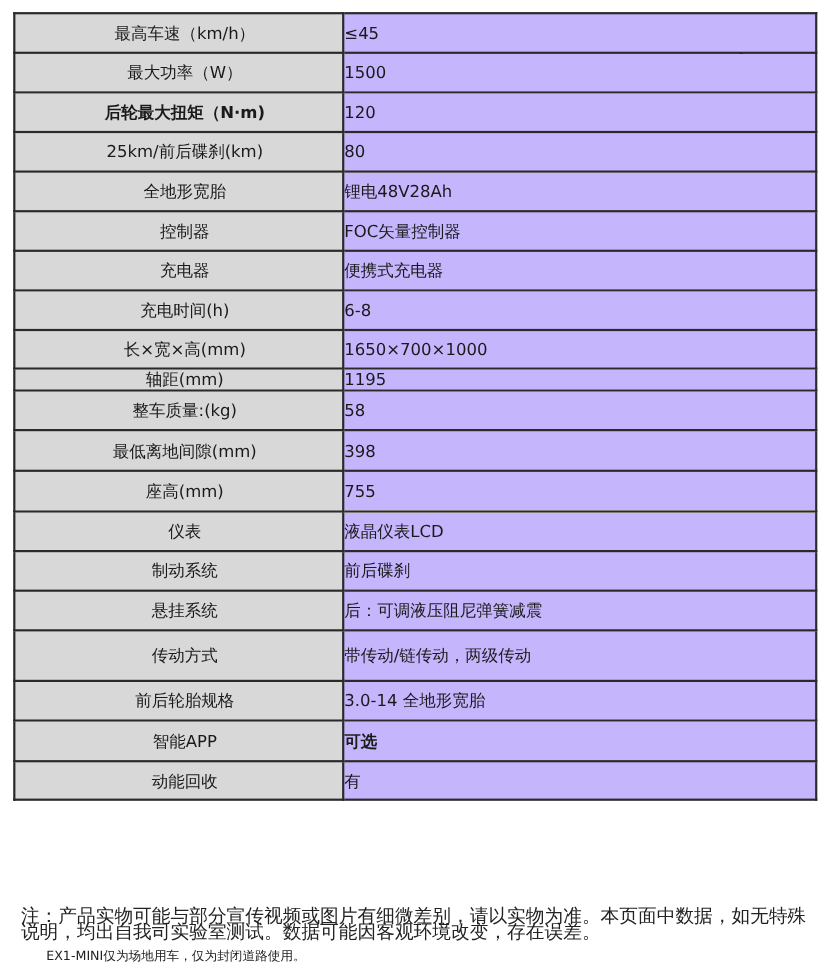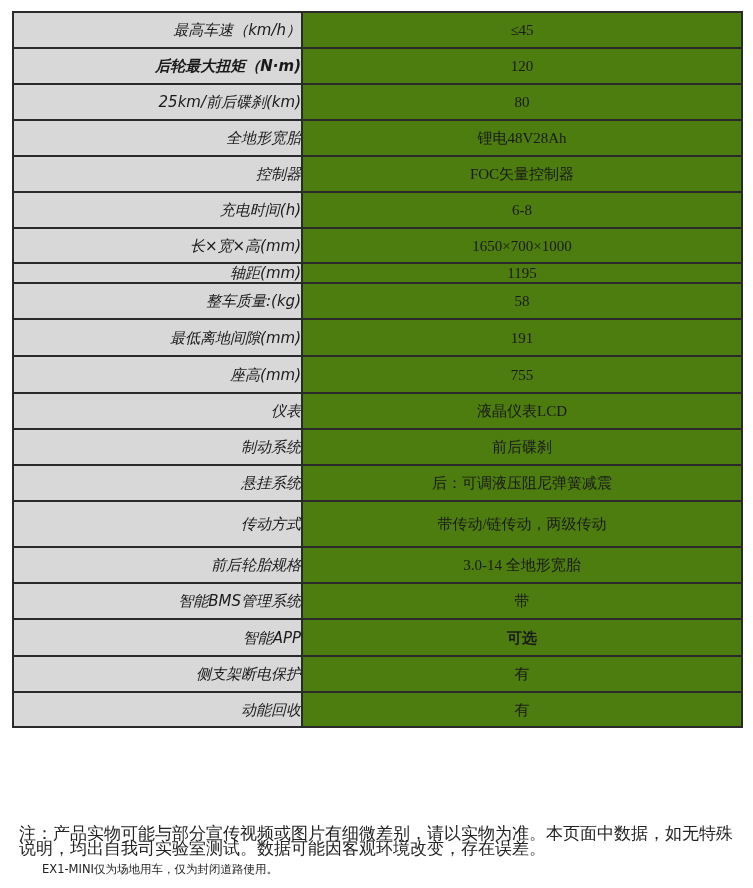--- a/index.html
+++ b/index.html
@@ -18,28 +18,25 @@
     border: 2px solid #2a2a2a;
     padding: 0;
     font-size: 15px;
     line-height: 18px;
     white-space: nowrap;
     overflow: hidden;
   }
   .spec-table td.label {
     width: 286px;
     background: #d8d8d8;
-    text-align: right;
-    padding-left: 1px;
-    font-style: italic;
+    text-align: center;
+    padding-left: 11px;
   }
   .spec-table td.value {
-    background: #4d7c0f;
-    text-align: center;
-    font-family: Liberation Serif, serif;
+    background: #c4b5fd;
   }
   .spec-table tr { height: 36px; }
   .spec-table tr.tall { height: 46px; }
 
   .logo {
     position: absolute; left: 640px; top: 12px; width: 103px; height: 65px;
   }
   .logo .it-box {
     position: absolute; left: 2px; top: 2px; width: 40px; height: 30px;
     background: #111;
@@ -86,54 +83,62 @@
   <div class="url">www.ithome.com</div>
 </div>
 
 <table class="spec-table">
   <tbody>
     <tr>
       <td class="label">最高车速（km/h）</td>
       <td class="value">≤45</td>
     </tr>
     <tr>
+      <td class="label">最大功率（W）</td>
+      <td class="value">1500</td>
+    </tr>
+    <tr>
       <td class="label" style="font-weight:bold;">后轮最大扭矩（N·m)</td>
       <td class="value">120</td>
     </tr>
     <tr>
       <td class="label">25km/前后碟刹(km)</td>
       <td class="value">80</td>
     </tr>
     <tr>
       <td class="label">全地形宽胎</td>
       <td class="value">锂电48V28Ah</td>
     </tr>
     <tr>
       <td class="label">控制器</td>
       <td class="value">FOC矢量控制器</td>
+    </tr>
+    <tr>
+      <td class="label">充电器</td>
+      <td class="value">便携式充电器</td>
     </tr>
     <tr>
       <td class="label">充电时间(h)</td>
       <td class="value">6-8</td>
     </tr>
     <tr style="height:35px;margin-top:48px;">
       <td class="label">长×宽×高(mm)</td>
       <td class="value">1650×700×1000</td>
     </tr>
     <tr style="height:18px;">
       <td class="label">轴距(mm)</td>
       <td class="value">1195</td>
     </tr>
     <tr>
       <td class="label">整车质量:(kg)</td>
       <td class="value">58</td>
     </tr>
     <tr style="height:37px;">
       <td class="label">最低离地间隙(mm)</td>
-      <td class="value">191</td>
+      <td class="value">398</td>
     </tr>
     <tr style="height:37px;">
       <td class="label">座高(mm)</td>
       <td class="value">755</td>
     </tr>
     <tr>
       <td class="label">仪表</td>
       <td class="value">液晶仪表LCD</td>
     </tr>
     <tr>
@@ -145,31 +150,23 @@
       <td class="value">后：可调液压阻尼弹簧减震</td>
     </tr>
     <tr class="tall">
       <td class="label">传动方式</td>
       <td class="value">带传动/链传动，两级传动</td>
     </tr>
     <tr>
       <td class="label">前后轮胎规格</td>
       <td class="value">3.0-14 全地形宽胎</td>
     </tr>
-    <tr>
-      <td class="label">智能BMS管理系统</td>
-      <td class="value">带</td>
-    </tr>
     <tr style="height:37px;">
       <td class="label">智能APP</td>
       <td class="value" style="font-weight:bold;">可选</td>
-    </tr>
-    <tr>
-      <td class="label">侧支架断电保护</td>
-      <td class="value">有</td>
     </tr>
     <tr style="height:35px;">
       <td class="label">动能回收</td>
       <td class="value">有</td>
     </tr>
   </tbody>
 </table>
 
 <div class="footnote">注：产品实物可能与部分宣传视频或图片有细微差别，请以实物为准。本页面中数据，如无特殊说明，均出自我司实验室测试。数据可能因客观环境改变，存在误差。</div>
 <div class="footnote-2">EX1-MINI仅为场地用车，仅为封闭道路使用。</div>

